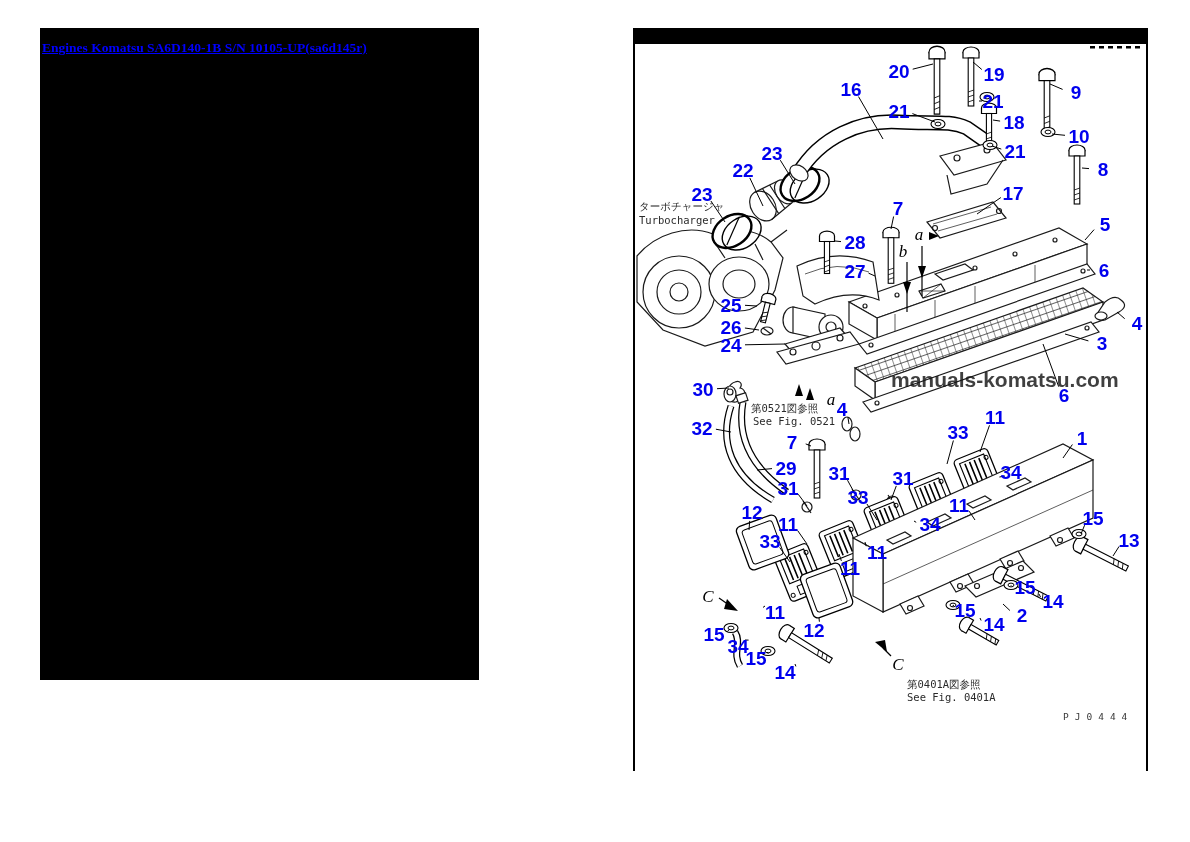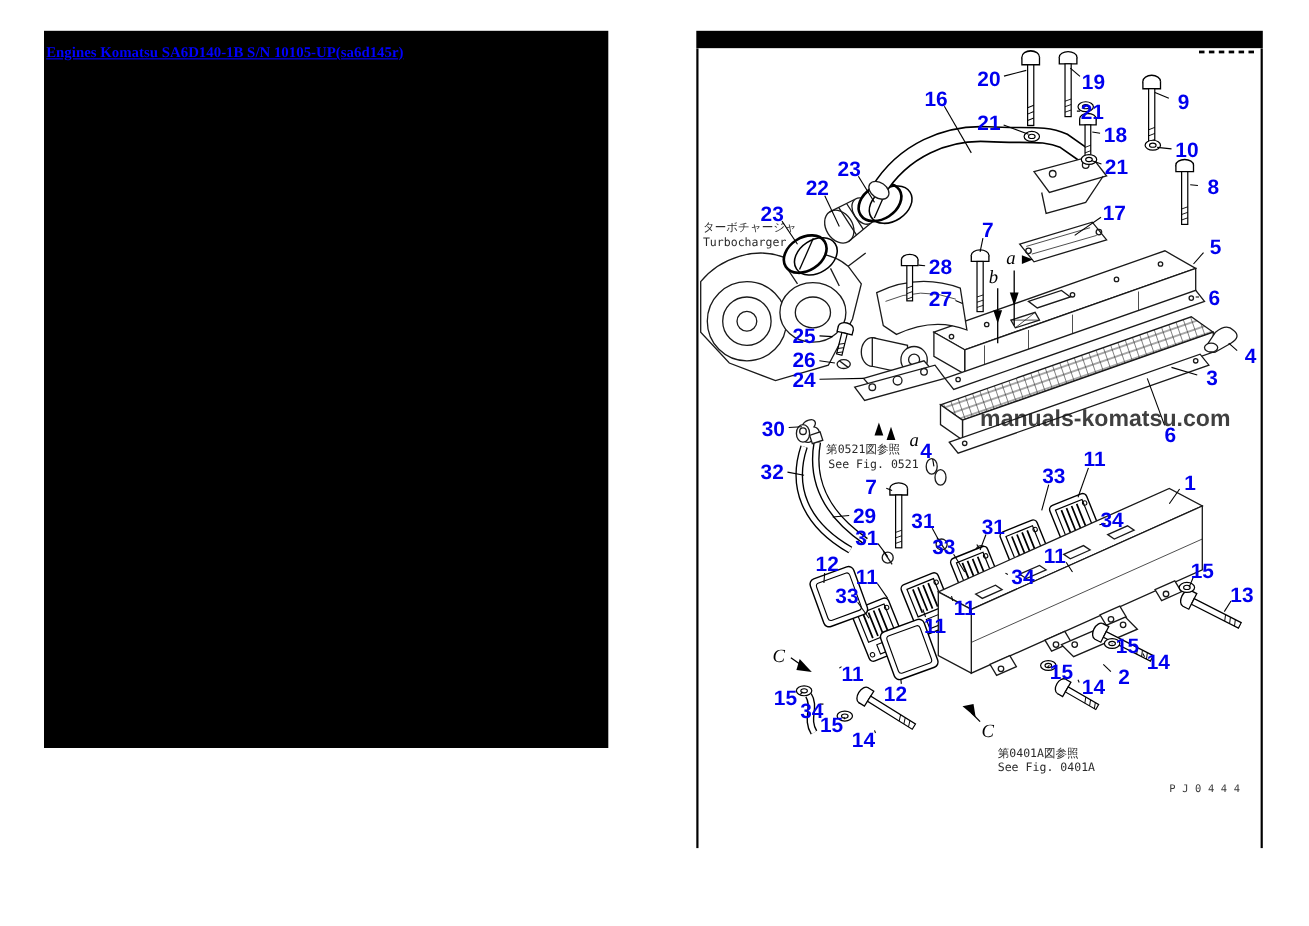--- a/index.html
+++ b/index.html
@@ -1,18 +1,18 @@
 <!DOCTYPE html>
 <html><head>
 <meta charset="utf-8">
 <style>
   html,body{margin:0;padding:0;}
   body{width:1190px;height:842px;background:#ffffff;position:relative;
        font-family:"Liberation Sans",sans-serif;overflow:hidden;}
-  .left-panel{position:absolute;left:40px;top:28px;width:513px;height:652px;background:#000;}
+  .left-panel{position:absolute;left:40px;top:28px;width:439px;height:652px;background:#000;}
   .manual-link{position:absolute;left:2px;top:12px;color:#0000ff;font-family:"Liberation Serif",serif;
        font-weight:bold;font-size:13.5px;text-decoration:underline;white-space:nowrap;cursor:pointer;}
   .right-panel{position:absolute;left:633px;top:28px;width:515px;}
   .diagram-topbar{width:515px;height:16px;background:#000;}
   .drawing{position:relative;width:511px;height:727px;background:#fff;
        border-left:2px solid #000;border-right:2px solid #000;}
   svg{display:block;}
   .ln{stroke:#1a1a1a;stroke-width:1.2;fill:none;}
   .pt{stroke:#1a1a1a;stroke-width:1.2;fill:#ffffff;}
   .thin{stroke:#1a1a1a;stroke-width:0.7;fill:none;}

